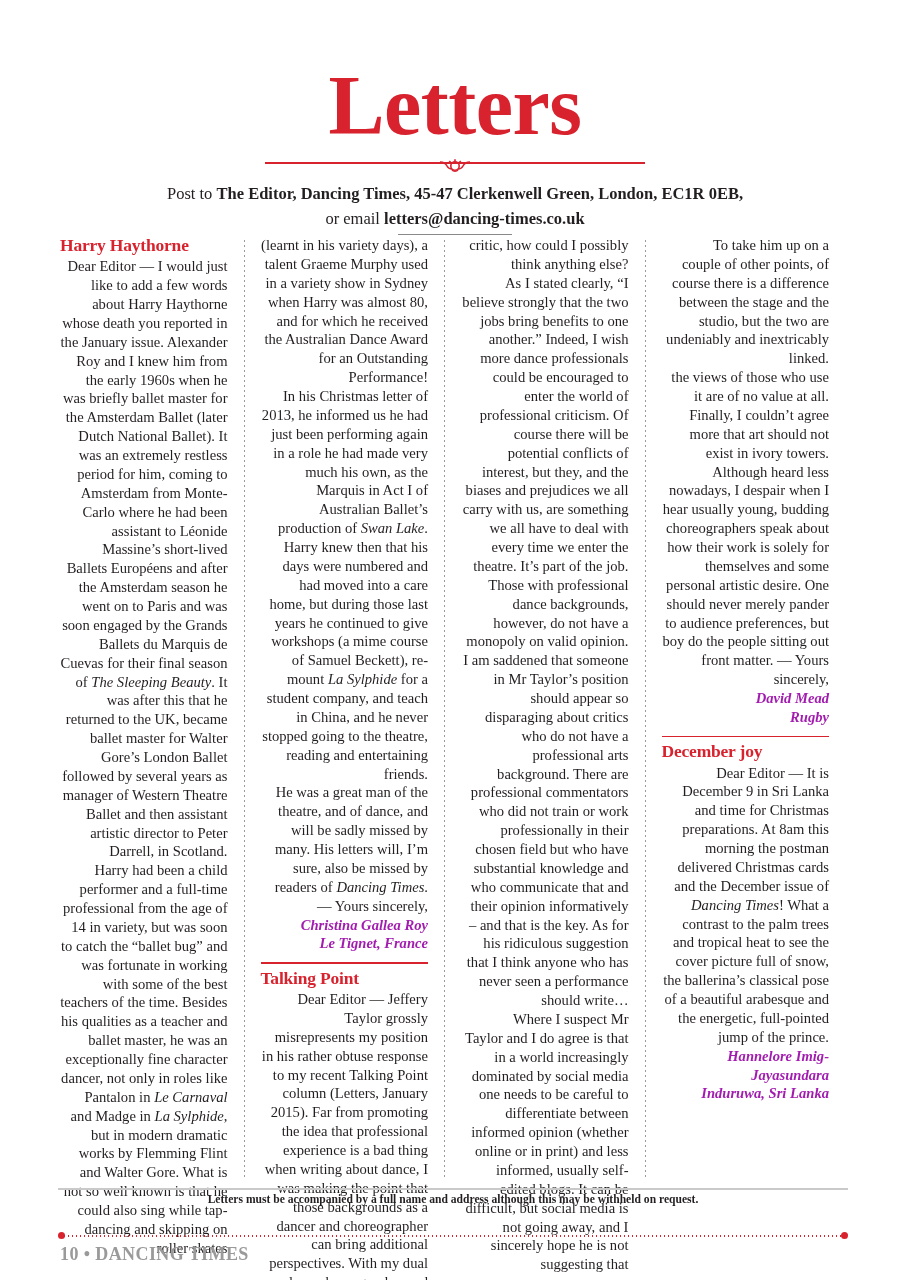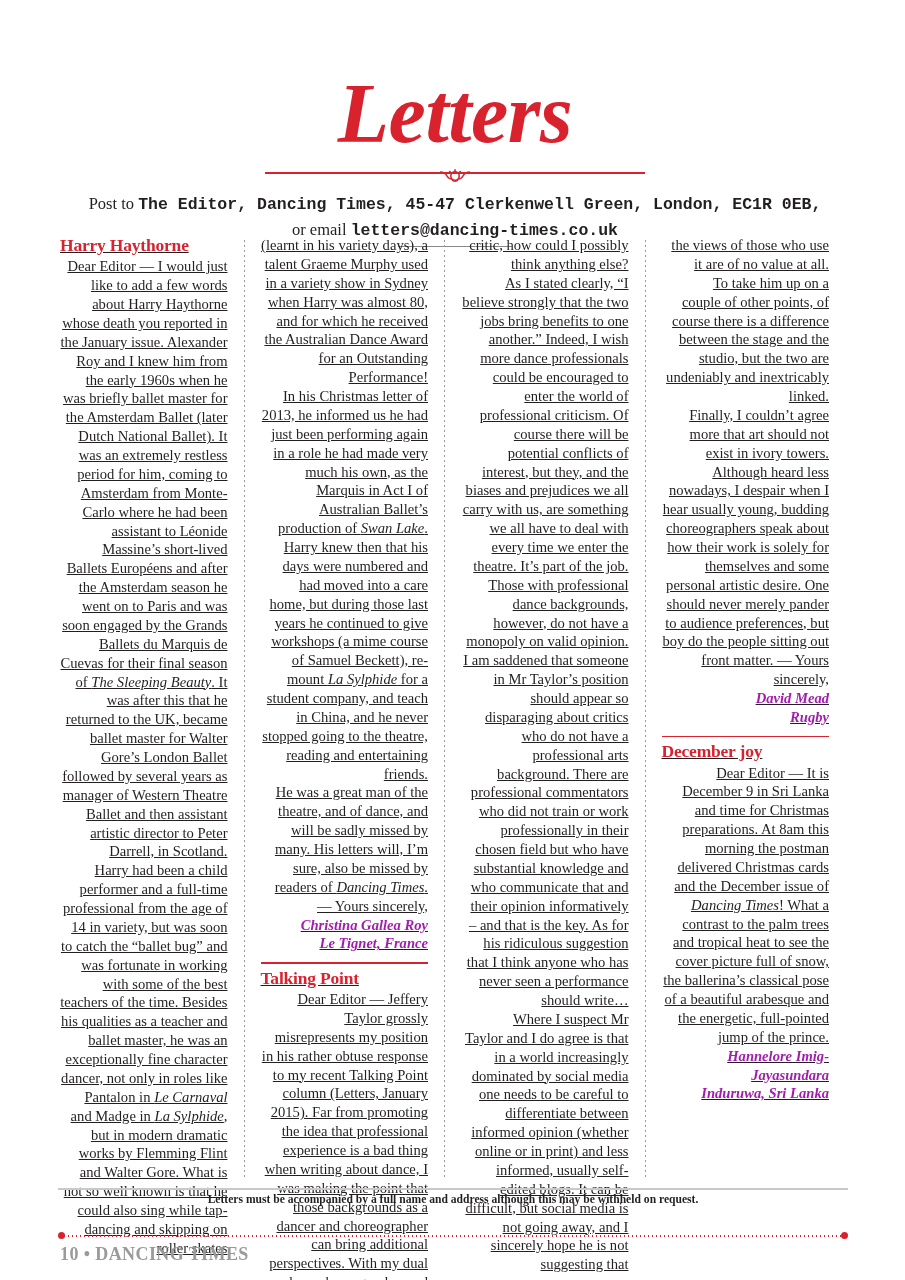--- a/index.html
+++ b/index.html
@@ -31,22 +31,21 @@
     width: 790px;
     text-align: center;
   }
   .masthead-title {
     font-family: "Liberation Serif", "DejaVu Serif", serif;
     font-weight: bold;
     font-size: 84px;
     line-height: 0.95;
     color: #d8232f;
     letter-spacing: -0.5px;
-    margin: 12px;
-    font-style: italic;
+    margin: 4px;
   }
   .rule-wrap {
     position: relative;
     width: 380px;
     margin: 10px auto 0 auto;
     height: 14px;
   }
   .rule-line {
     position: absolute;
     left: 0;
@@ -62,42 +61,41 @@
     transform: translateX(-50%);
     width: 42px;
     height: 20px;
   }
   .postline {
     margin-top: 12px;
     font-size: 16.5px;
     line-height: 1.5;
     color: #231f20;
   }
-  .postline b { font-weight: bold; font-family: Liberation Mono, monospace; }
+  .postline b { font-weight: bold; }
   .postline-underline {
     width: 114px;
     height: 1px;
     background: #8a8a8a;
     margin: 3px auto 0 auto;
   }
 
   
   .cols {
     position: absolute;
     left: 60px;
     top: 236px;
     width: 785px;
     height: 945px;
     display: flex;
   }
   .col {
     width: 178px;
     position: relative;
     padding-right: 16px;
-    text-decoration: underline;
   }
   .col + .col { padding-left: 17px; }
   .col-sep {
     position: absolute;
     left: 0;
     top: 4px;
     bottom: 2px;
     width: 1px;
     background-image: linear-gradient(to bottom, #9a9a9a 0px, #9a9a9a 2px, transparent 2px, transparent 5px);
     background-size: 1px 5px;
@@ -237,22 +235,22 @@
       </div>
     <div class="col">
         <div class="col-sep"></div>
         <p class="body">critic, how could I possibly think anything else?</p>
         <p class="body indent">As I stated clearly, “I believe strongly that the two jobs bring benefits to one another.” Indeed, I wish more dance professionals could be encouraged to enter the world of professional criticism. Of course there will be potential conflicts of interest, but they, and the biases and prejudices we all carry with us, are something we all have to deal with every time we enter the theatre. It’s part of the job.</p>
         <p class="body indent">Those with professional dance backgrounds, however, do not have a monopoly on valid opinion. I am saddened that someone in Mr Taylor’s position should appear so disparaging about critics who do not have a professional arts background. There are professional commentators who did not train or work professionally in their chosen field but who have substantial knowledge and who communicate that and their opinion informatively – and that is the key. As for his ridiculous suggestion that I think anyone who has never seen a performance should write…</p>
         <p class="body indent">Where I suspect Mr Taylor and I do agree is that in a world increasingly dominated by social media one needs to be careful to differentiate between informed opinion (whether online or in print) and less informed, usually self-edited blogs. It can be difficult, but social media is not going away, and I sincerely hope he is not suggesting that</p>
       </div>
     <div class="col">
         <div class="col-sep"></div>
+        <p class="body indent">To take him up on a couple of other points, of course there is a difference between the stage and the studio, but the two are undeniably and inextricably linked.</p>
         <p class="body">the views of those who use it are of no value at all.</p>
-        <p class="body indent">To take him up on a couple of other points, of course there is a difference between the stage and the studio, but the two are undeniably and inextricably linked.</p>
         <p class="body indent">Finally, I couldn’t agree more that art should not exist in ivory towers. Although heard less nowadays, I despair when I hear usually young, budding choreographers speak about how their work is solely for themselves and some personal artistic desire. One should never merely pander to audience preferences, but boy do the people sitting out front matter. — Yours sincerely,</p>
         <p class="sig">David Mead</p>
         <p class="sig">Rugby</p>
         <div class="hed-rule"></div>
         <div class="hed">December joy</div>
         <p class="body">Dear Editor — It is December 9 in Sri Lanka and time for Christmas preparations. At 8am this morning the postman delivered Christmas cards and the December issue of <em>Dancing Times</em>! What a contrast to the palm trees and tropical heat to see the cover picture full of snow, the ballerina’s classical pose of a beautiful arabesque and the energetic, full-pointed jump of the prince.</p>
         <p class="sig">Hannelore Imig-</p>
         <p class="sig">Jayasundara</p>
         <p class="sig">Induruwa, Sri Lanka</p>
       </div>

